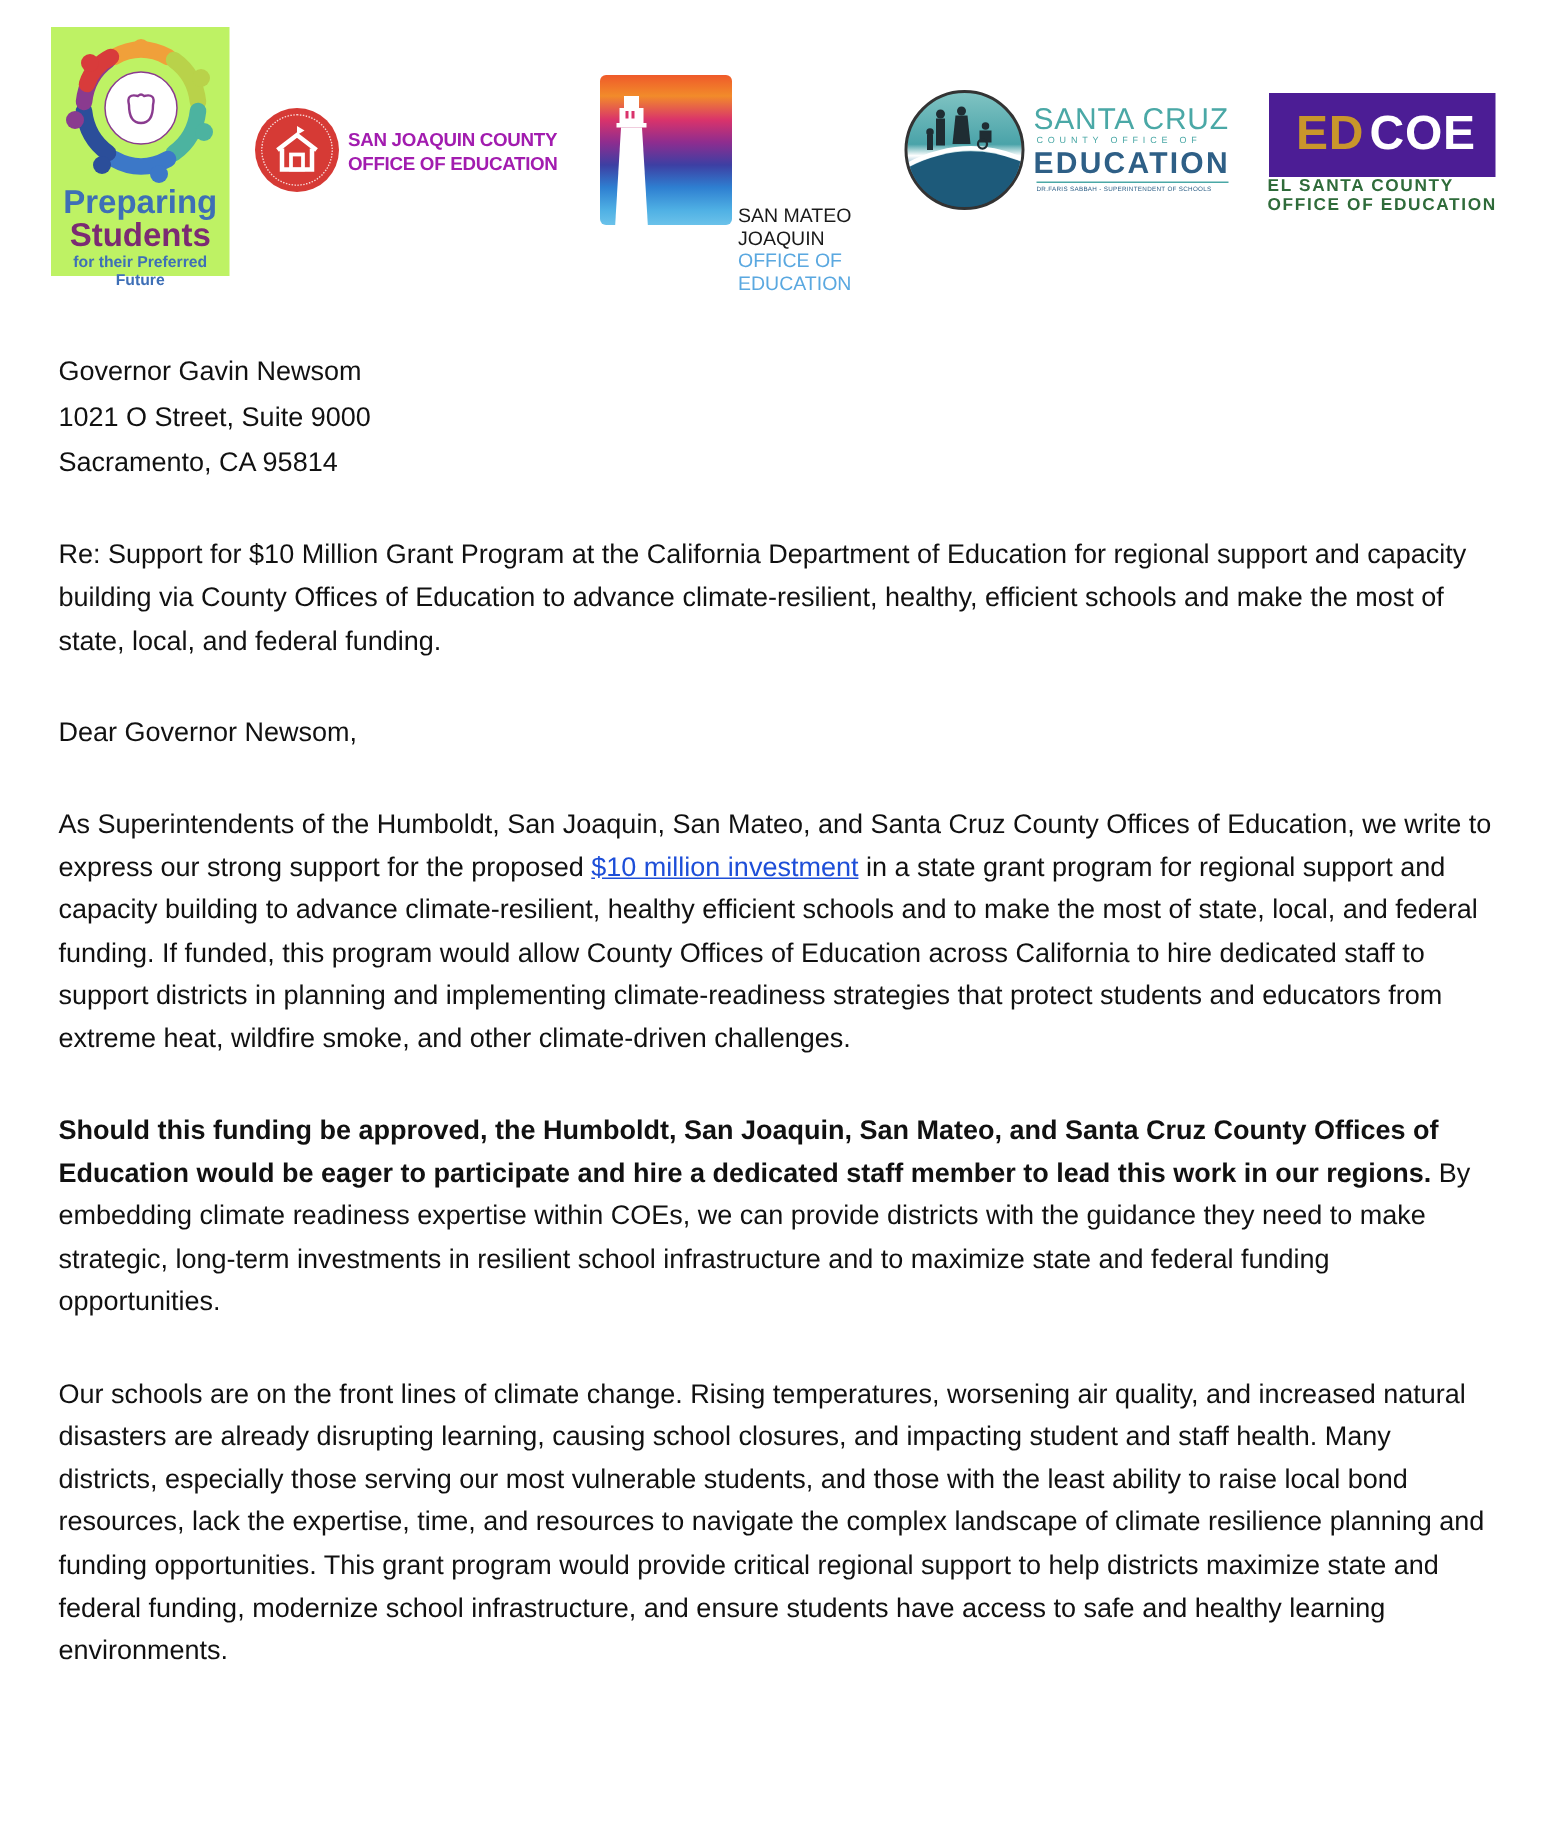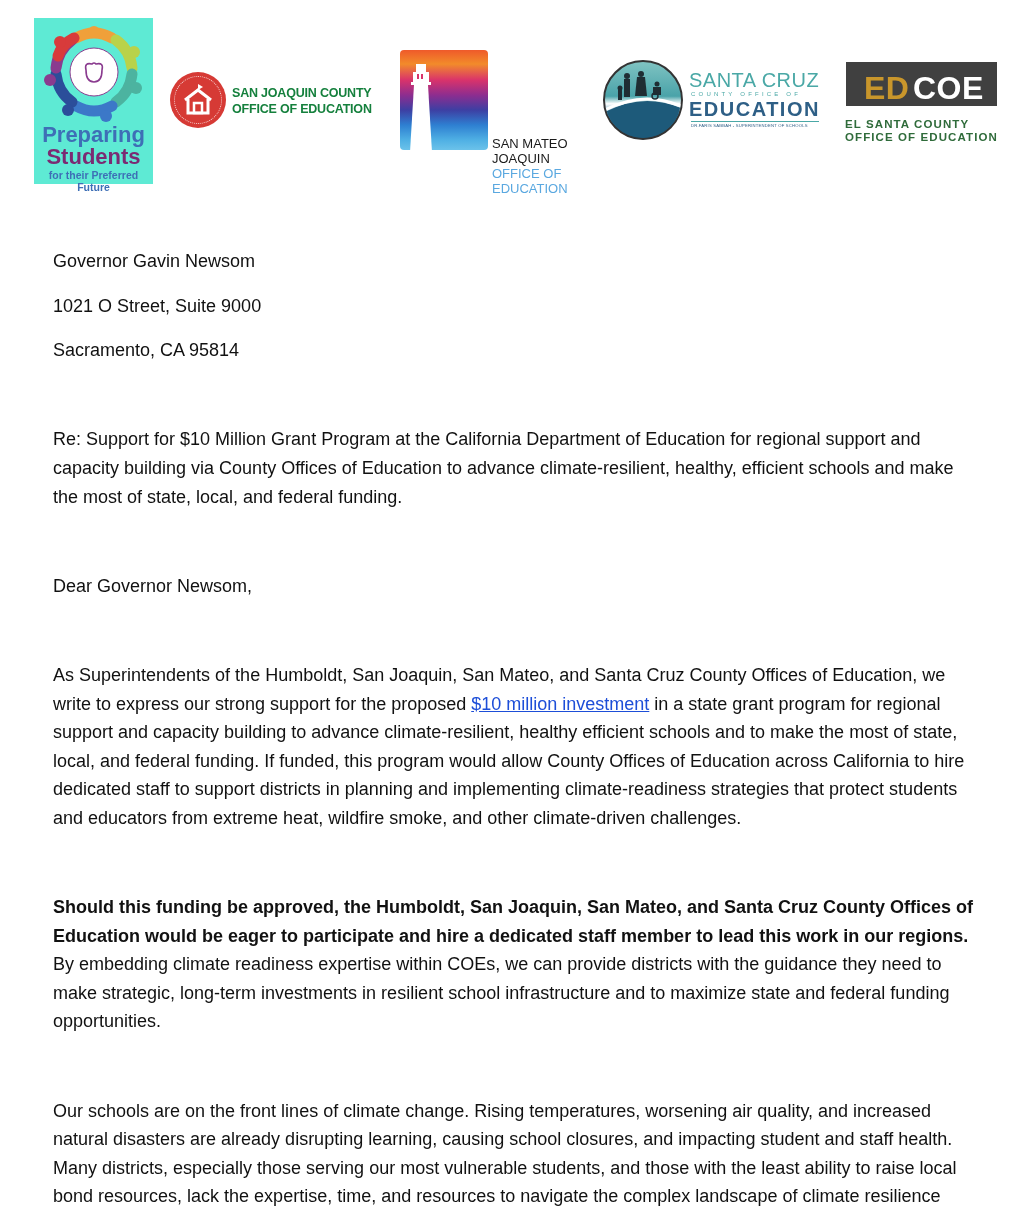--- a/index.html
+++ b/index.html
@@ -2,38 +2,38 @@
 <html><head>
 <meta charset="utf-8">
 <style>
   html, body { margin: 0; padding: 0; background: #ffffff; }
   body { width: 1028px; height: 1218px; position: relative; overflow: hidden;
          font-family: "Liberation Sans", sans-serif; color: #111111; }
   .logos { position: absolute; left: 0; top: 0; width: 1028px; height: 200px; }
   .logo { position: absolute; }
 
   
-  .humboldt { left: 34px; top: 18px; width: 119px; height: 166px; background: #5eead4; }
+  .humboldt { left: 34px; top: 18px; width: 119px; height: 166px; background: #bef264; }
   .humboldt svg { position: absolute; left: 10px; top: 4px; }
   .humboldt .t1 { position: absolute; left: 0; width: 119px; text-align: center; top: 106px;
                   font-weight: bold; font-size: 22px; color: #3e6fb6; line-height: 22px; }
   .humboldt .t2 { position: absolute; left: 0; width: 119px; text-align: center; top: 128px;
                   font-weight: bold; font-size: 22px; color: #7b2b73; line-height: 22px; }
   .humboldt .t3 { position: absolute; left: 0; width: 119px; text-align: center; top: 151px;
                   font-weight: bold; font-size: 10.5px; color: #3e6fb6; line-height: 12px; }
 
   
   .sjc { left: 170px; top: 72px; width: 215px; height: 60px; }
   .sjc .circle { position: absolute; left: 0; top: 0; width: 56px; height: 56px; border-radius: 50%;
                  background: #d63a35; }
   .sjc .circle::after { content: ""; position: absolute; left: 4px; top: 4px; right: 4px; bottom: 4px;
                  border-radius: 50%; border: 1px dotted rgba(255,255,255,0.8); }
   .sjc .circle svg { position: absolute; left: 13px; top: 11px; }
   .sjc .txt { position: absolute; left: 62px; top: 13px; font-size: 12.5px; font-weight: bold;
-              line-height: 16px; color: #15803d; letter-spacing: -0.2px; }
+              line-height: 16px; color: #a21caf; letter-spacing: -0.2px; }
 
   
   .smc { left: 400px; top: 50px; width: 190px; height: 110px; }
   .smc .paint { position: absolute; left: 0; top: 0; width: 88px; height: 100px; border-radius: 4px;
       background: linear-gradient(180deg, #ef5a2a 0%, #f28b2a 14%, #d9336b 30%, #8e2d8f 45%, #3d3fa3 60%, #2e7fd1 75%, #4fb0e4 90%, #6bc2ea 100%); }
   .smc .paint svg { position: absolute; left: 6px; top: 12px; }
   .smc .t { position: absolute; left: 92px; top: 38px; font-size: 13px; line-height: 15px; margin-top: 48px; }
   .smc .t .dark { color: #1a1a1a; }
   .smc .t .blue { color: #5aa8e0; }
 
@@ -46,29 +46,29 @@
   .scz .t1 { position: absolute; left: 86px; top: 10px; font-size: 20px; font-weight: normal; color: #4aa8a6;
              letter-spacing: 0.5px; line-height: 20px; }
   .scz .t2 { position: absolute; left: 88px; top: 31px; font-size: 6px; color: #4aa8a6; letter-spacing: 3.2px; line-height: 7px; }
   .scz .t3 { position: absolute; left: 86px; top: 38px; font-size: 20px; font-weight: bold; color: #2e5f86;
              letter-spacing: 1.5px; line-height: 22px; }
   .scz .line { position: absolute; left: 88px; top: 61px; width: 128px; height: 1px; background: #4aa8a6; }
   .scz .t4 { position: absolute; left: 88px; top: 63px; font-size: 4.2px; color: #2e5f86; line-height: 6px; letter-spacing: 0.2px; }
 
   
   .edc { left: 845px; top: 60px; width: 160px; height: 90px; }
-  .edc .box { position: absolute; left: 1px; top: 2px; width: 151px; height: 44px; background: #404040; }
+  .edc .box { position: absolute; left: 1px; top: 2px; width: 151px; height: 56px; background: #4c1d95; }
   .edc .box .ed { position: absolute; left: 18px; top: 8px; font-size: 32px; font-weight: bold; color: #c9962b; letter-spacing: 0.5px; }
   .edc .box .coe { position: absolute; left: 67px; top: 8px; font-size: 32px; font-weight: bold; color: #ffffff; letter-spacing: 0.5px; }
   .edc .sub { position: absolute; left: 0; top: 58px; font-size: 11.5px; font-weight: bold; color: #2f6b3a;
               letter-spacing: 1.1px; line-height: 13px; }
 
   
   .letter { position: absolute; left: 37px; top: 231px; width: 960px; font-size: 18px; line-height: 28.6px; color: #111; }
-  .letter p { margin: 16px; }
+  .letter p { margin: 2px; }
   .gap { height: 28.6px; }
   .link { color: #1d4ed8; text-decoration: underline; }
   b { font-weight: bold; }
 </style>
 </head>
 <body>
 
 <div class="logos">
 
   <div class="logo humboldt">

